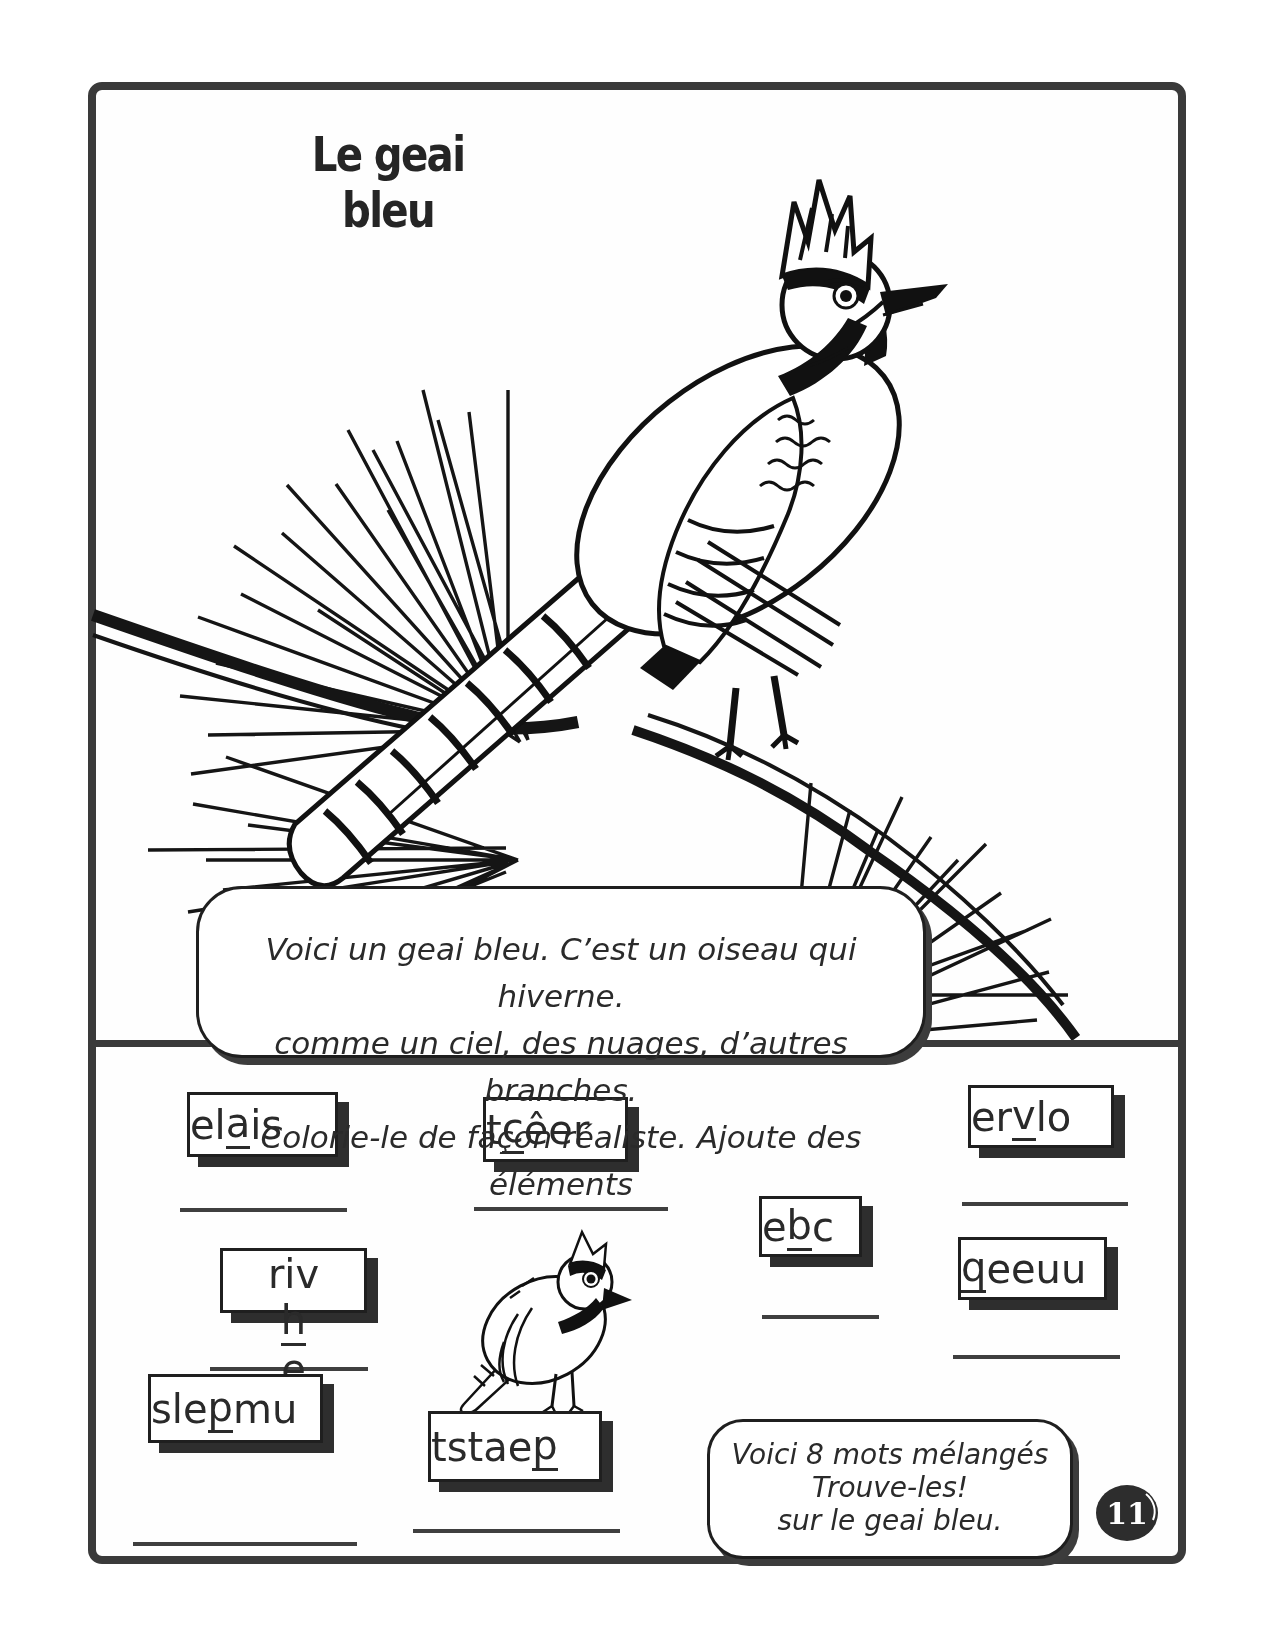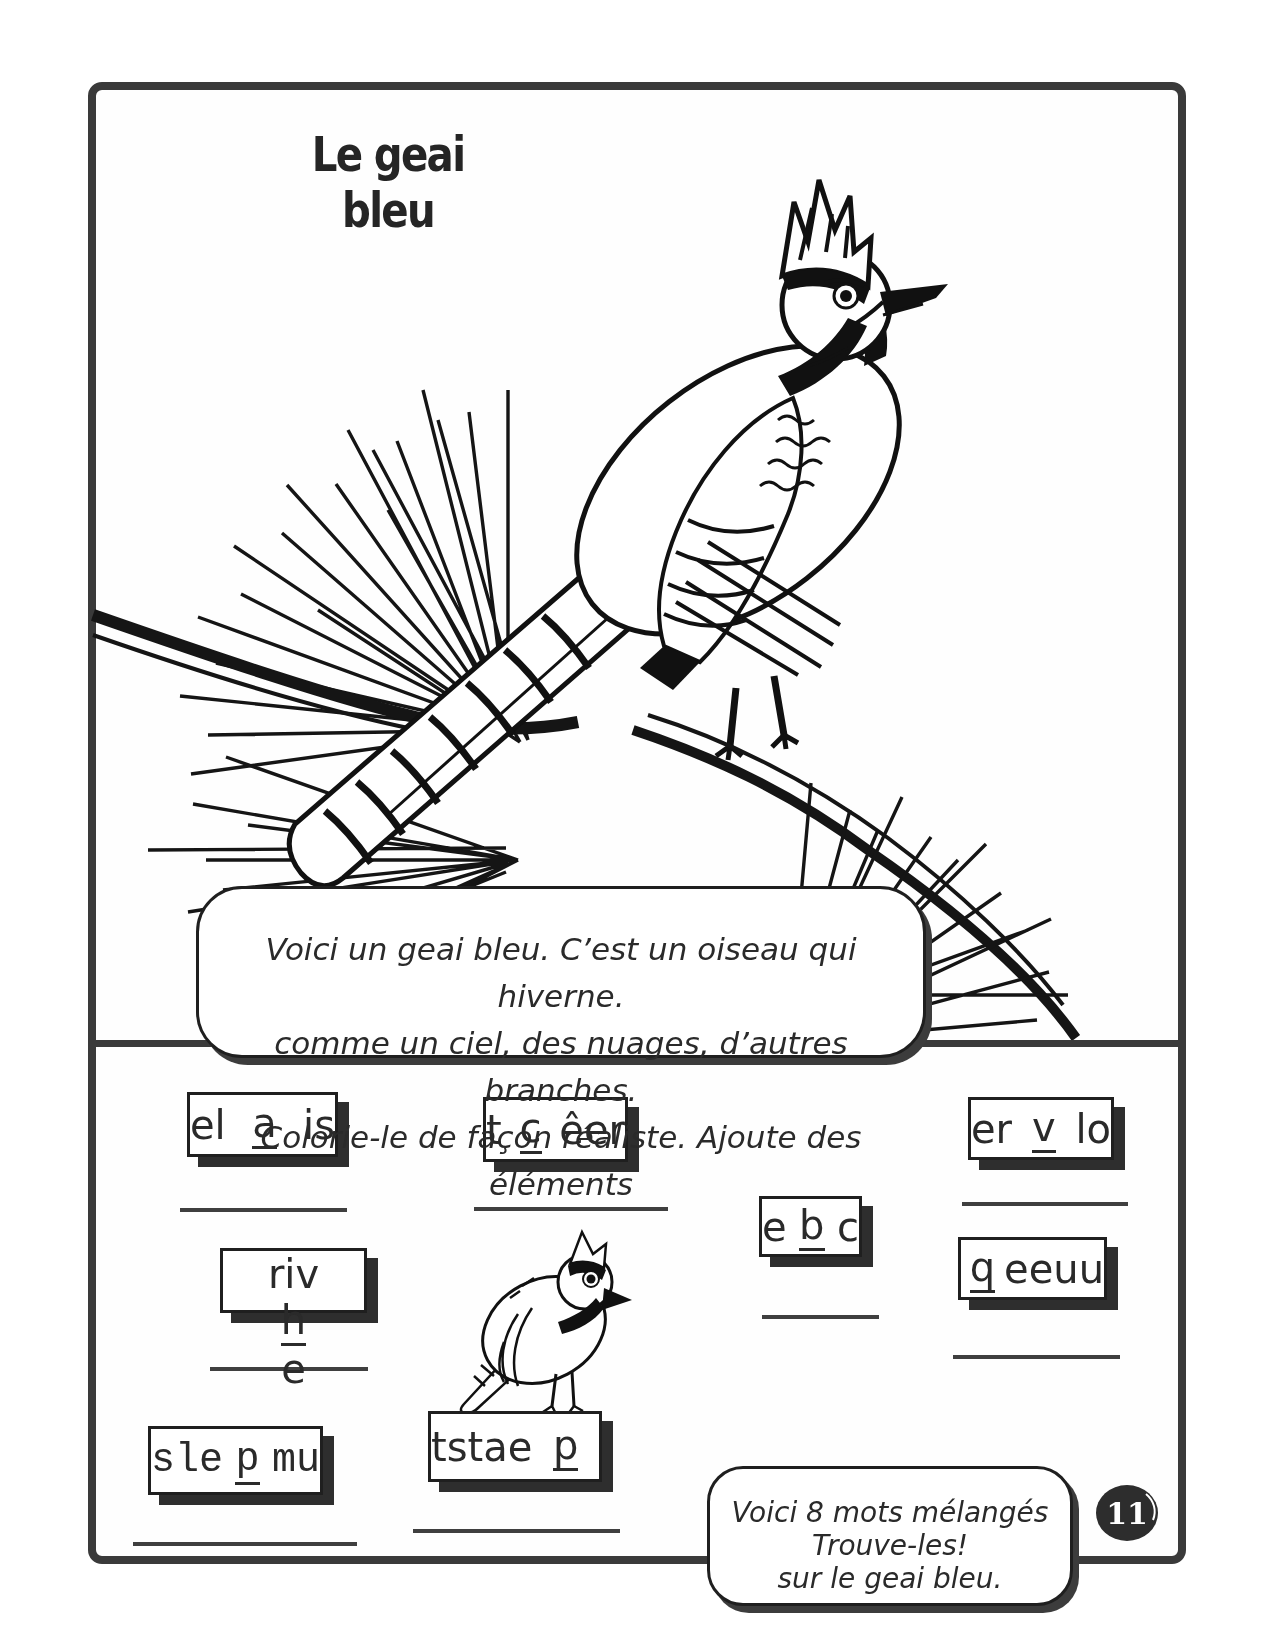--- a/index.html
+++ b/index.html
@@ -9,24 +9,24 @@
          border:8px solid #3a3a3a;border-radius:14px;background:#fefefe;}
   .divider{position:absolute;left:92px;top:1040px;width:1090px;height:7px;background:#3a3a3a;z-index:2;}
   .title{position:absolute;left:262px;top:126px;width:300px;text-align:center;
          font-size:48px;font-weight:800;letter-spacing:-2px;transform:scaleX(.84);transform-origin:left center;
          color:#252525;z-index:3;}
   .bird-art{position:absolute;left:88px;top:90px;width:1098px;height:952px;z-index:1;}
   .speech{position:absolute;background:#ffffff;border:3px solid #1f1f1f;z-index:5;
           box-shadow:6px 7px 0 #3c3c3c;text-align:center;font-style:italic;color:#2a2a2a;}
   .speech.main{left:196px;top:886px;width:730px;height:172px;border-radius:46px;
                font-size:31px;line-height:47px;padding-top:37px;box-sizing:border-box;}
-  .speech.hint{left:707px;top:1466px;width:366px;height:140px;border-radius:36px;
-               font-size:28px;line-height:33px;padding-top:27px;box-sizing:border-box;font-weight:500;}
+  .speech.hint{left:707px;top:1419px;width:366px;height:140px;border-radius:36px;
+               font-size:28px;line-height:33px;padding-top:16px;box-sizing:border-box;font-weight:500;}
   .word-box{position:absolute;background:#ffffff;border:3px solid #1f1f1f;z-index:4;
-            box-shadow:11px 10px 0 #2e2e2e;display:flex;align-items:center;justify-content:space-between;
+            box-shadow:11px 10px 0 #2e2e2e;display:flex;align-items:center;justify-content:flex-start;
             font-size:40px;color:#2a2a2a;box-sizing:border-box;}
   .word-box .u{border-bottom:3px solid #2a2a2a;padding-bottom:0px;}
   .ansline{position:absolute;height:4px;background:#3f3f3f;z-index:3;}
   .small-bird{position:absolute;left:452px;top:1222px;width:190px;height:195px;z-index:3;}
   .badge{position:absolute;left:1094px;top:1483px;width:66px;height:60px;z-index:6;}
 </style>
 </head>
 <body>
 
 <div class="page">
@@ -94,41 +94,41 @@
   <div class="word-box" style="left:187px;top:1092px;width:151px;height:65px;">
     <span>el</span>
       <span class="u">a</span>
       <span>is</span>
   </div>
   <div class="word-box" style="left:483px;top:1097px;width:145px;height:65px;">
     <span>t</span>
       <span class="u">c</span>
       <span>êer</span>
   </div>
-  <div class="word-box" style="left:968px;top:1085px;width:146px;height:63px;margin-top:12px;">
+  <div class="word-box" style="left:968px;top:1085px;width:146px;height:63px;">
     <span>er</span>
       <span class="u">v</span>
       <span>lo</span>
   </div>
   <div class="word-box" style="left:759px;top:1196px;width:103px;height:61px;">
     <span>e</span>
       <span class="u">b</span>
       <span>c</span>
   </div>
   <div class="word-box" style="left:220px;top:1248px;width:147px;height:65px;flex-direction:column;">
     <span>riv</span>
       <span class="u">h</span>
       <span>e</span>
   </div>
   <div class="word-box" style="left:958px;top:1237px;width:149px;height:63px;">
     <span></span>
       <span class="u">q</span>
       <span>eeuu</span>
   </div>
-  <div class="word-box" style="left:148px;top:1426px;width:175px;height:69px;font-family:Liberation Mono, monospace;">
+  <div class="word-box" style="left:148px;top:1374px;width:175px;height:69px;">
     <span>sle</span>
       <span class="u">p</span>
       <span>mu</span>
   </div>
   <div class="word-box" style="left:428px;top:1411px;width:174px;height:71px;">
     <span>tstae</span>
       <span class="u">p</span>
       <span></span>
   </div>
 

